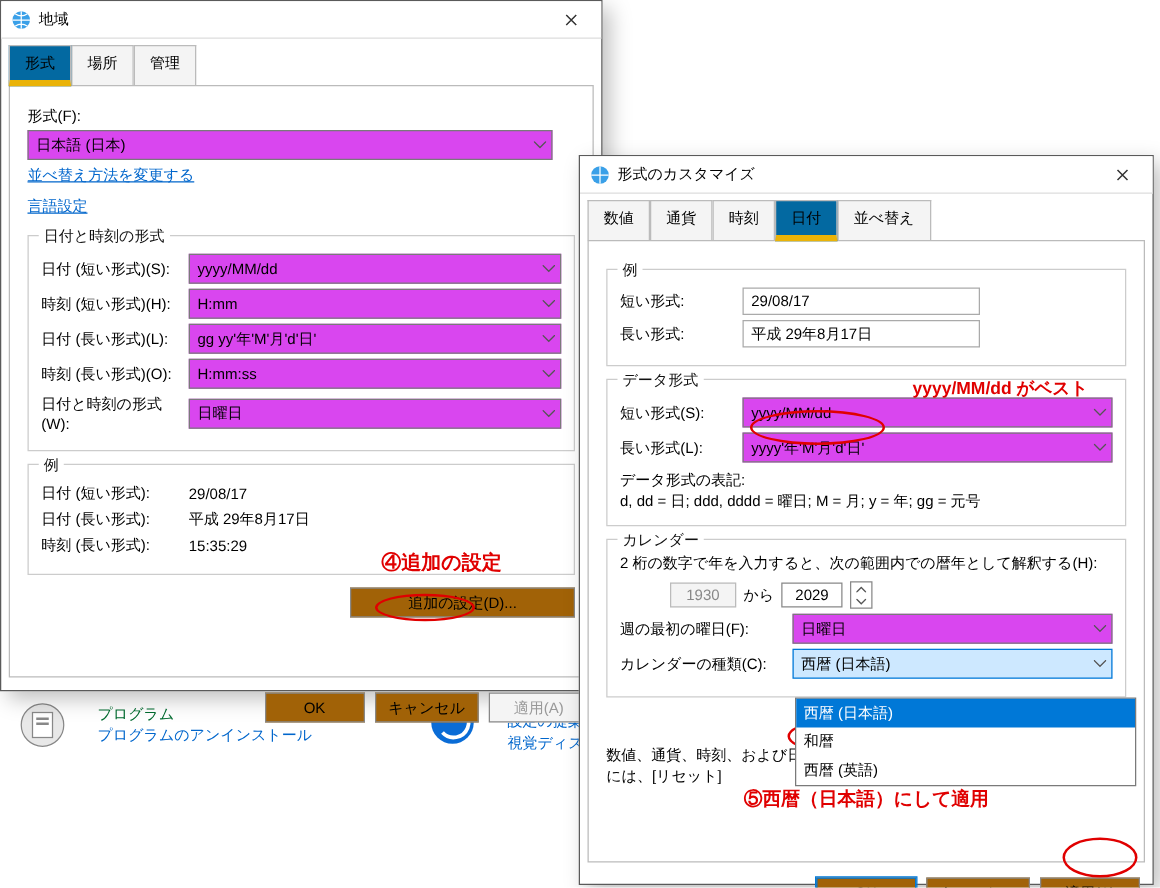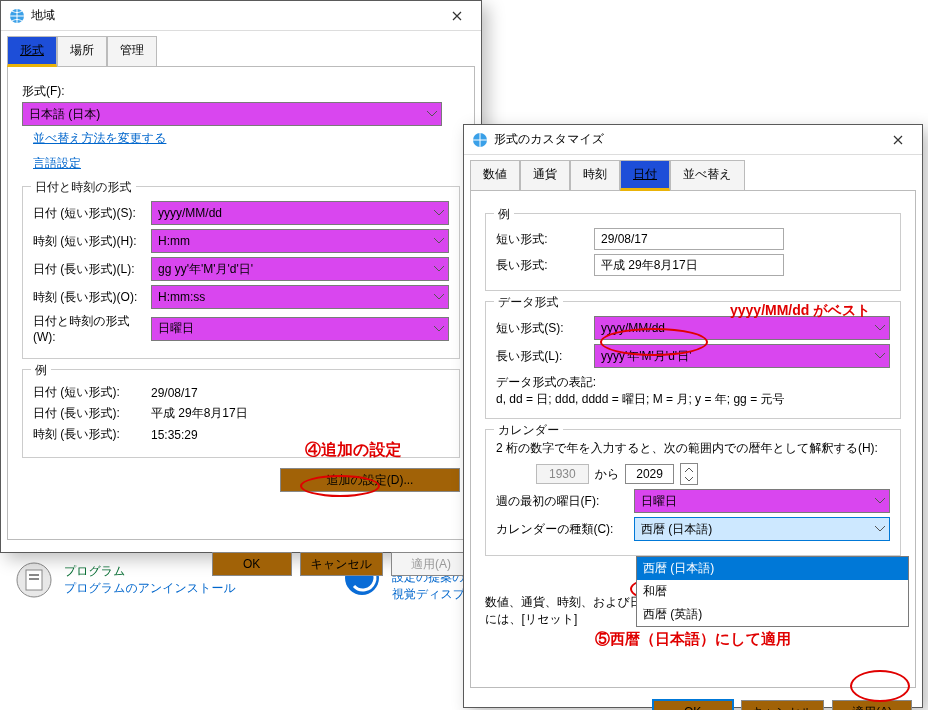--- a/index.html
+++ b/index.html
@@ -6,27 +6,27 @@
 body { margin: 0; background: #fff; position: relative; width: 928px; height: 710px; overflow: hidden; }
 
 .window { position: absolute; background: #fff; border: 1px solid #5a5a5a; box-shadow: 6px 6px 16px rgba(0,0,0,.25); }
 .titlebar { height: 30px; display: flex; align-items: center; padding: 0 4px 0 8px; border-bottom: 1px solid #ddd; background:#fff; }
 .titlebar .icon { width:16px; height:16px; margin-right:6px; }
 .titlebar .title { flex: 1; }
 .titlebar .close { width: 40px; height: 28px; display:flex; align-items:center; justify-content:center; color:#333; cursor:pointer; }
 
 .tabs { display: flex; padding: 4px 6px 0 6px; gap: 0; }
 .tab { padding: 5px 12px; border: 1px solid #bbb; border-bottom: none; background: #f4f4f4; cursor: pointer; position: relative; top: 1px; }
-.tab.active { background: #1d4ed8; border-bottom: 3px solid #eab308; z-index: 2; text-decoration: underline; }
+.tab.active { background: #0369a1; border-bottom: 5px solid #eab308; z-index: 2; }
 .tabpanel { border: 1px solid #bbb; margin: 0 6px 6px 6px; padding: 12px 14px; background:#fff; position: relative; }
 
 .label { margin: 4px 0 2px 0; display: block; }
 .select, .combo { width: 100%; height: 24px; border: 1px solid #7a7a7a; background: #d946ef; padding: 0 20px 0 6px; position: relative; display: inline-flex; align-items: center; }
 .combo .caret, .select .caret { position: absolute; right: 4px; top: 50%; transform: translateY(-50%); }
-.link { color: #0066cc; text-decoration: underline; cursor: pointer; display: inline-block; margin: 4px 11px; }
+.link { color: #0066cc; text-decoration: underline; cursor: pointer; display: inline-block; margin: 4px 0; }
 
 .group { border: 1px solid #ccc; margin: 10px 0; padding: 10px 10px 10px 10px; position: relative; }
 .group-title { position: absolute; top: -8px; left: 8px; background: #fff; padding: 0 4px; color:#111; }
 
 .row { display: flex; align-items: center; margin: 4px 0; gap: 8px; }
 .row .lbl { width: 110px; }
 .row .val { }
 .row .combo { flex: 1; }
 
 .btnrow { display: flex; justify-content: flex-end; gap: 8px; padding: 6px 10px; }
@@ -49,21 +49,21 @@
 
 
 .spin { width: 18px; height: 22px; border:1px solid #888; display:flex; flex-direction:column; }
 .spin div { flex:1; display:flex; align-items:center; justify-content:center; }
 
 
 .anno { color:#e00000; font-size:16px; font-weight:bold; position:absolute; pointer-events:none; }
 .anno-ellipse { border:2px solid #e00000; border-radius:50%; position:absolute; pointer-events:none; }
 
 
-.bgpanel { position:absolute; display:flex; align-items:center; gap:10px; }
+.bgpanel { position:absolute; display:flex; align-items:center; gap:24px; }
 .cp-icon { width:40px; height:40px; }
 .cp-title { color:#006b2f; }
 .cp-link { color:#0066cc; }
 
 svg { display:block; }
 </style>
 </head>
 <body>
 
 <div class="bgpanel" style="left:14px; top:560px;">

